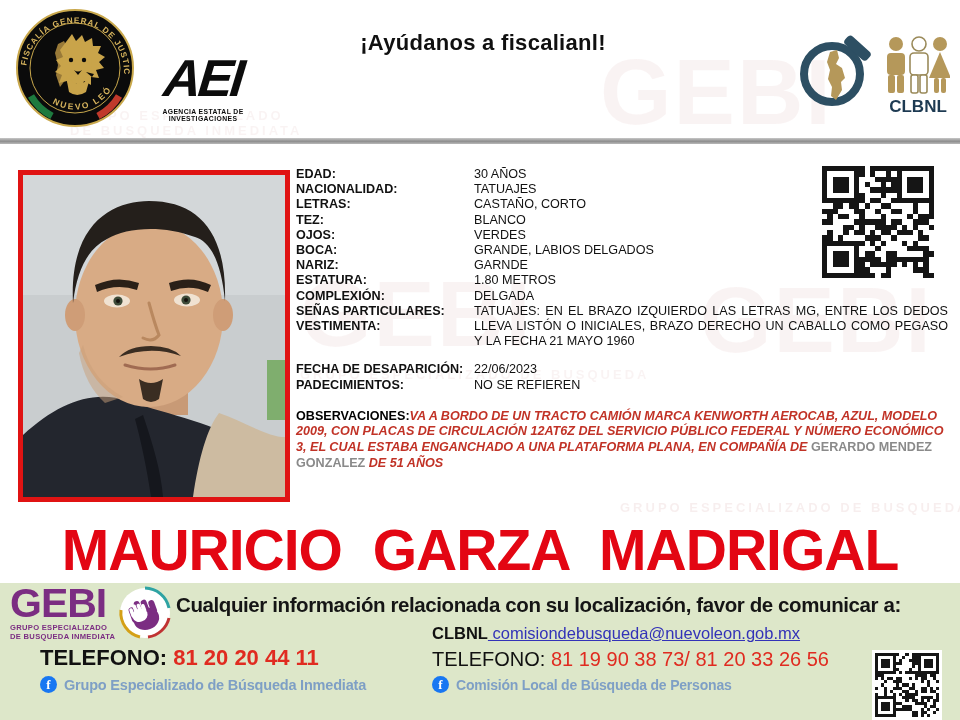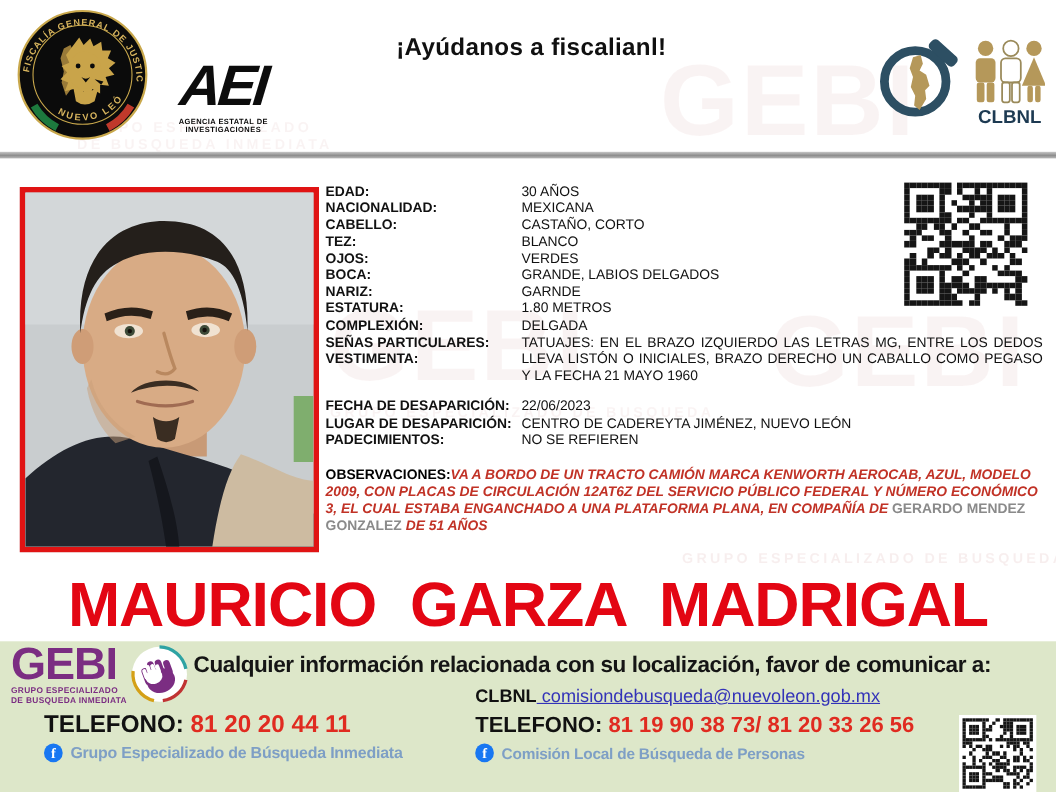--- a/index.html
+++ b/index.html
@@ -55,21 +55,21 @@
   .gebi-cap { font-size:7.6px; font-weight:bold; color:var(--gebi_purple,#7b2d82); letter-spacing:.3px; line-height:9px; }
   .gebi-icon { position:absolute; left:118px; top:2px; }
   .band-headline { position:absolute; left:176px; top:10px; width:775px;
     font-size:20.5px; font-weight:bold; color:#151515; letter-spacing:-.4px; }
   .contact-left { position:absolute; left:40px; top:56px; }
   .contact-right { position:absolute; left:432px; top:38px; }
   .org-line { font-size:18.5px; color:#111; }
   .org-line .b { font-weight:bold; }
   a.mail { color:var(--link_blue,#3333b8); text-decoration:underline; }
   .tel-left { margin-top:6px; font-size:22px; font-weight:bold; color:#111; }
-  .tel-right { margin-top:3px; font-size:20px; font-weight:bold; color:#111; }
+  .tel-right { margin-top:3px; font-size:20px; font-weight:normal; color:#111; }
   .tel-num { color:var(--phone_red,#e02b20); }
   .fb-row { margin-top:5px; display:flex; align-items:center; gap:7px; }
   .fb-ic { width:17px; height:17px; border-radius:50%; background:var(--fb_blue,#1877f2); color:#fff;
     font-weight:bold; font-size:13px; text-align:center; line-height:17px; flex:none; font-family:"Liberation Serif",serif; }
   .fb-label { font-size:14.5px; font-weight:bold; color:var(--fb_label,#7e9fc5); letter-spacing:-.2px; }
   .rmail-line { font-size:16.5px; color:#222; line-height:24px; }
   .rmail-line .pfx { color:#555; }
   .rmail-line .pfxb { font-weight:bold; color:#111; }
   .qr-bottom { position:absolute; left:872px; top:67px; width:70px; height:70px; }
   
@@ -462,24 +462,24 @@
       <i style="left:95.23809523809524%;top:95.23809523809524%;width:4.761904761904762%;height:4.761904761904762%"></i>
     </div>
 
   <div class="desc-body">
     <div class="drow">
         <span class="lbl">EDAD:</span>
         <span>30 AÑOS</span>
       </div>
     <div class="drow">
         <span class="lbl">NACIONALIDAD:</span>
-        <span>MEXICANA</span>
-      </div>
-    <div class="drow">
-        <span class="lbl">CABELLO:</span>
+        <span>TATUAJES</span>
+      </div>
+    <div class="drow">
+        <span class="lbl">LETRAS:</span>
         <span>CASTAÑO, CORTO</span>
       </div>
     <div class="drow">
         <span class="lbl">TEZ:</span>
         <span>BLANCO</span>
       </div>
     <div class="drow">
         <span class="lbl">OJOS:</span>
         <span>VERDES</span>
       </div>
@@ -508,24 +508,20 @@
       <div class="vals">
         <div class="just">TATUAJES: EN EL BRAZO IZQUIERDO LAS LETRAS MG, ENTRE LOS DEDOS LLEVA LISTÓN O INICIALES, BRAZO DERECHO UN CABALLO COMO PEGASO  Y LA FECHA 21 MAYO 1960</div>
       </div>
     </div>
 
     <div class="gap1"></div>
 
     <div class="drow">
         <span class="lbl">FECHA DE DESAPARICIÓN:</span>
         <span>22/06/2023</span>
-      </div>
-    <div class="drow">
-        <span class="lbl">LUGAR DE DESAPARICIÓN:</span>
-        <span>CENTRO DE CADEREYTA JIMÉNEZ, NUEVO LEÓN</span>
       </div>
     <div class="drow">
         <span class="lbl">PADECIMIENTOS:</span>
         <span>NO SE REFIEREN</span>
       </div>
 
     <div class="gap2"></div>
 
     <div class="obs"><span class="obs-lbl">OBSERVACIONES:</span><span class="obs-red">VA A BORDO DE  UN TRACTO CAMIÓN MARCA KENWORTH AEROCAB, AZUL, MODELO 2009, CON PLACAS DE CIRCULACIÓN 12AT6Z DEL SERVICIO PÚBLICO FEDERAL Y NÚMERO ECONÓMICO 3, EL CUAL ESTABA ENGANCHADO A UNA PLATAFORMA PLANA, EN COMPAÑÍA DE </span><span class="obs-gray">GERARDO MENDEZ GONZALEZ </span><span class="obs-red">DE 51 AÑOS</span></div>
   </div>

